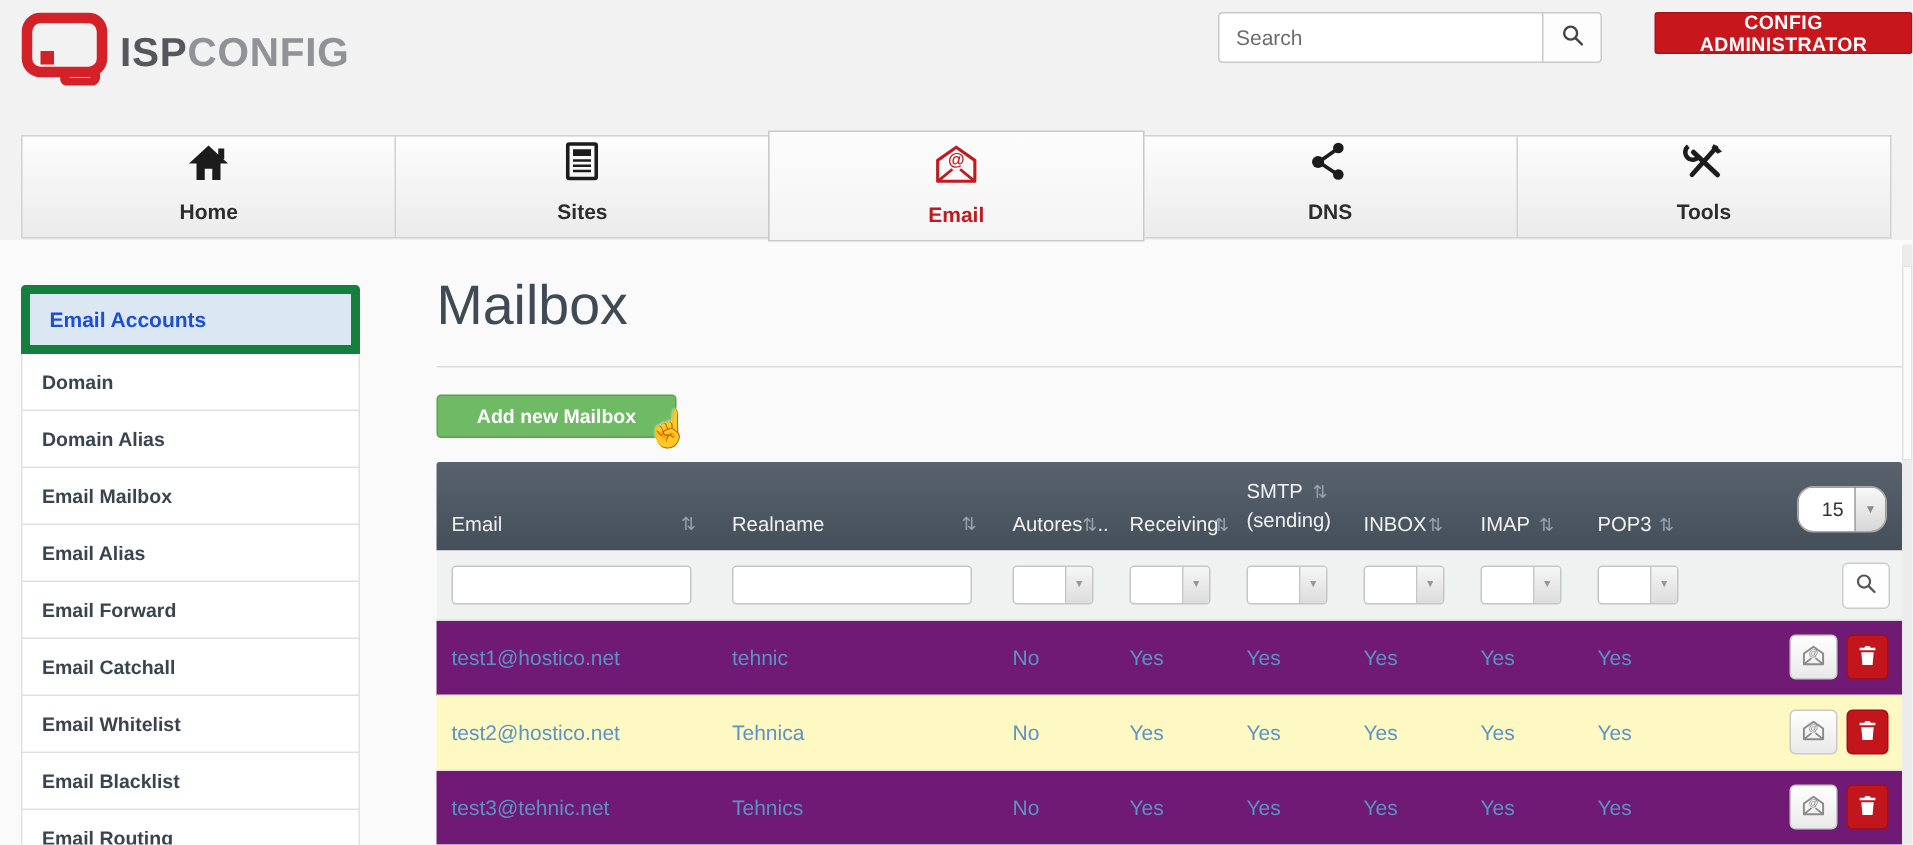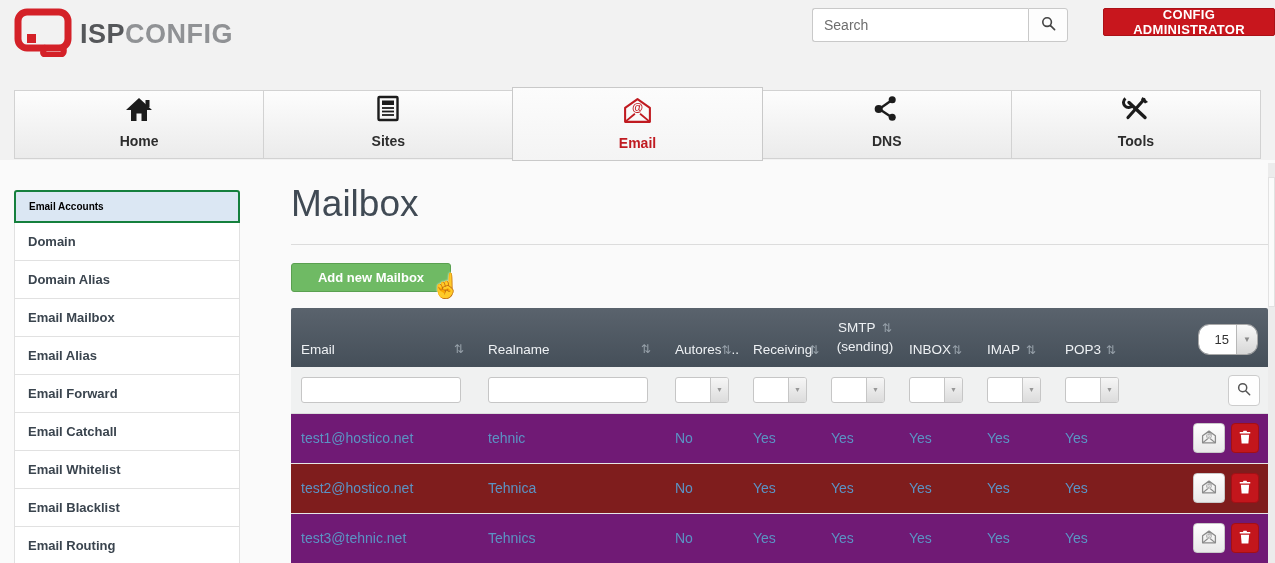--- a/index.html
+++ b/index.html
@@ -47,22 +47,22 @@
   .tab .tab-label { font-size:14px; font-weight:bold; color:#2d2d2d; }
   .tab.active {
     background:linear-gradient(#fcfcfc,#f4f4f4);
     margin:-3px 0 -2px -1px; border:1px solid #c9c9c9; z-index:3;
   }
   .tab.active .tab-label { color:#c01b21; }
 
   
   .sidebar { position:absolute; left:14px; top:190px; width:226px; z-index:1; }
   .side-head {
-    background:#dbe7f3; border:2px solid #15803d; border-radius:3px 3px 0 0;
-    color:#000000; font-weight:bold; font-size:10px; padding:9px 13px;
+    background:#dbe7f3; border:6px solid #15803d; border-radius:3px 3px 0 0;
+    color:#1d4ed8; font-weight:bold; font-size:14px; padding:9px 13px;
   }
   .side-item {
     background:#fff; border:1px solid #e1e1e1; border-top:none;
     padding:11px 13px; font-size:13px; font-weight:bold; color:#3a444e; cursor:pointer;
   }
 
   
   .main { position:absolute; left:291px; top:176px; width:977px; }
   .page-title { font-size:37px; font-weight:400; color:#404a54; line-height:1.1;margin-top:8px; }
   .title-rule { border:none; border-top:1px solid #dcdcdc; margin-top:19px; }
@@ -76,21 +76,21 @@
     pointer-events:none; text-shadow:0 0 2px #fff;
   }
 
   
   .table { margin-top:16px; width:977px; background:#fff; }
   .thead {
     height:59px; background:linear-gradient(180deg,#5a636d,#454f59);
     display:flex; align-items:flex-end; color:#eef1f4; font-size:13.5px;
     position:relative; border-radius:2px 2px 0 0;
   }
-  .th { padding:0 0 10px 10px; white-space:nowrap;align-items:center; }
+  .th { padding:0 0 10px 10px; white-space:nowrap; }
   .c-email,.c-real { width:187px; }
   .c-sm { width:78px; }
   .c-last { width:135px; }
   .th.c-email,.th.c-real { display:flex; justify-content:space-between; padding-right:14px; }
   .sort { color:#98a2ab; font-size:12px; margin-left:3px; cursor:pointer; }
   .th-smtp { display:flex; flex-direction:column; line-height:1.45; }
   .pagesize {
     position:absolute; right:10px; top:16px; height:31px; display:flex;
     border-radius:11px; overflow:hidden; border:1px solid #a9a9a9; cursor:pointer;
   }
@@ -105,21 +105,21 @@
   .filter-input { width:160px; height:26px; border:1px solid #c6c6c6; border-radius:3px; background:#fff; padding:0 7px; font-size:13px; font-family:inherit; outline:none; }
   .mini-select { display:flex; width:54px; height:26px; border:1px solid #c6c6c6; border-radius:3px; overflow:hidden; background:#fff; cursor:pointer; }
   .ms-val { flex:1; }
   .ms-arrow { width:18px; background:linear-gradient(#f6f6f6,#dcdcdc); border-left:1px solid #c6c6c6; display:flex; align-items:center; justify-content:center; color:#979797; font-size:7px; }
   .filter-search-btn {
     position:absolute; right:8px; top:8px; width:32px; height:31px;
     background:#fefefe; border:1px solid #cccccc; border-radius:4px;
     display:flex; align-items:center; justify-content:center; cursor:pointer;
   }
 
-  .row { height:50px; display:flex; align-items:center; font-size:14px; color:#5b93c4; border-bottom:1px solid #e6e6e6; background:#7f1d1d; }
+  .row { height:50px; display:flex; align-items:center; font-size:14px; color:#5b93c4; border-bottom:1px solid #e6e6e6; background:#fef9c3; }
   .row.alt { background:#701a75; }
   .cell { padding-left:10px; white-space:nowrap; overflow:hidden; cursor:pointer; }
   .actions { display:flex; justify-content:flex-end; gap:6px; padding-right:9px; }
   .btn-mail { width:32px; height:30px; border:1px solid #c9c9c9; border-radius:4px; background:linear-gradient(#ffffff,#e9e9e9); display:flex; align-items:center; justify-content:center; cursor:pointer; }
   .btn-del { width:28px; height:30px; border:1px solid #a30f15; border-radius:4px; background:#c3161c; display:flex; align-items:center; justify-content:center; cursor:pointer; }
   .row-empty { height:11px; background:#fff; }
 
   .vscroll { position:absolute; right:0; top:163px; bottom:0; width:7px; background:#ececec; }
   .vscroll-thumb { position:absolute; top:14px; left:0; width:7px; height:130px; background:#fbfbfb; border:1px solid #e2e2e2; }
 </style>

